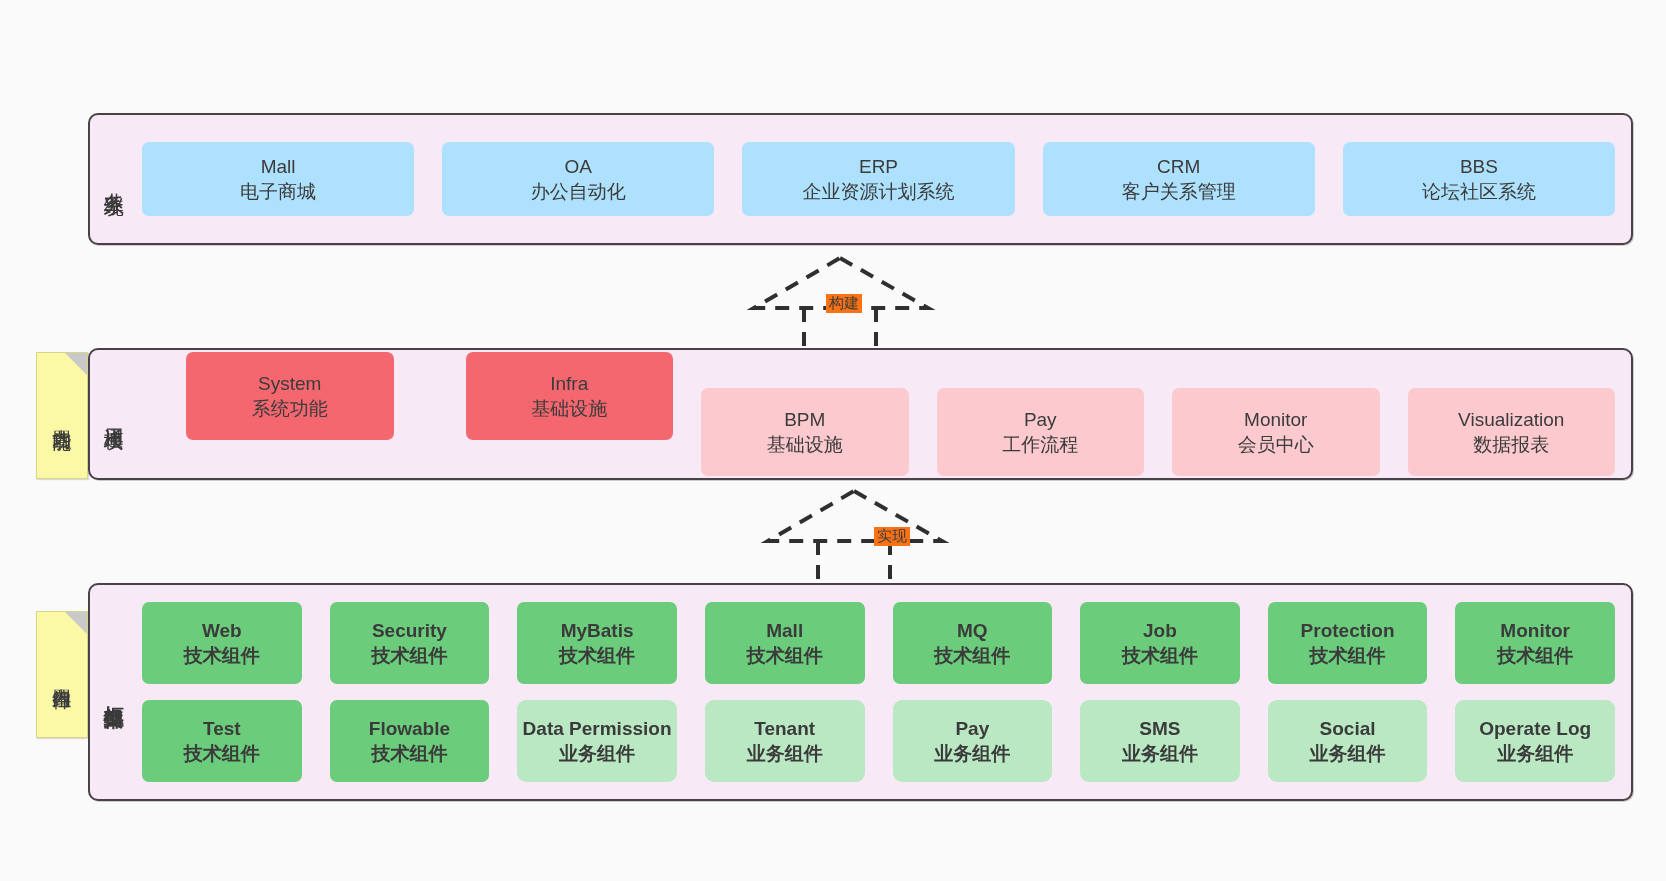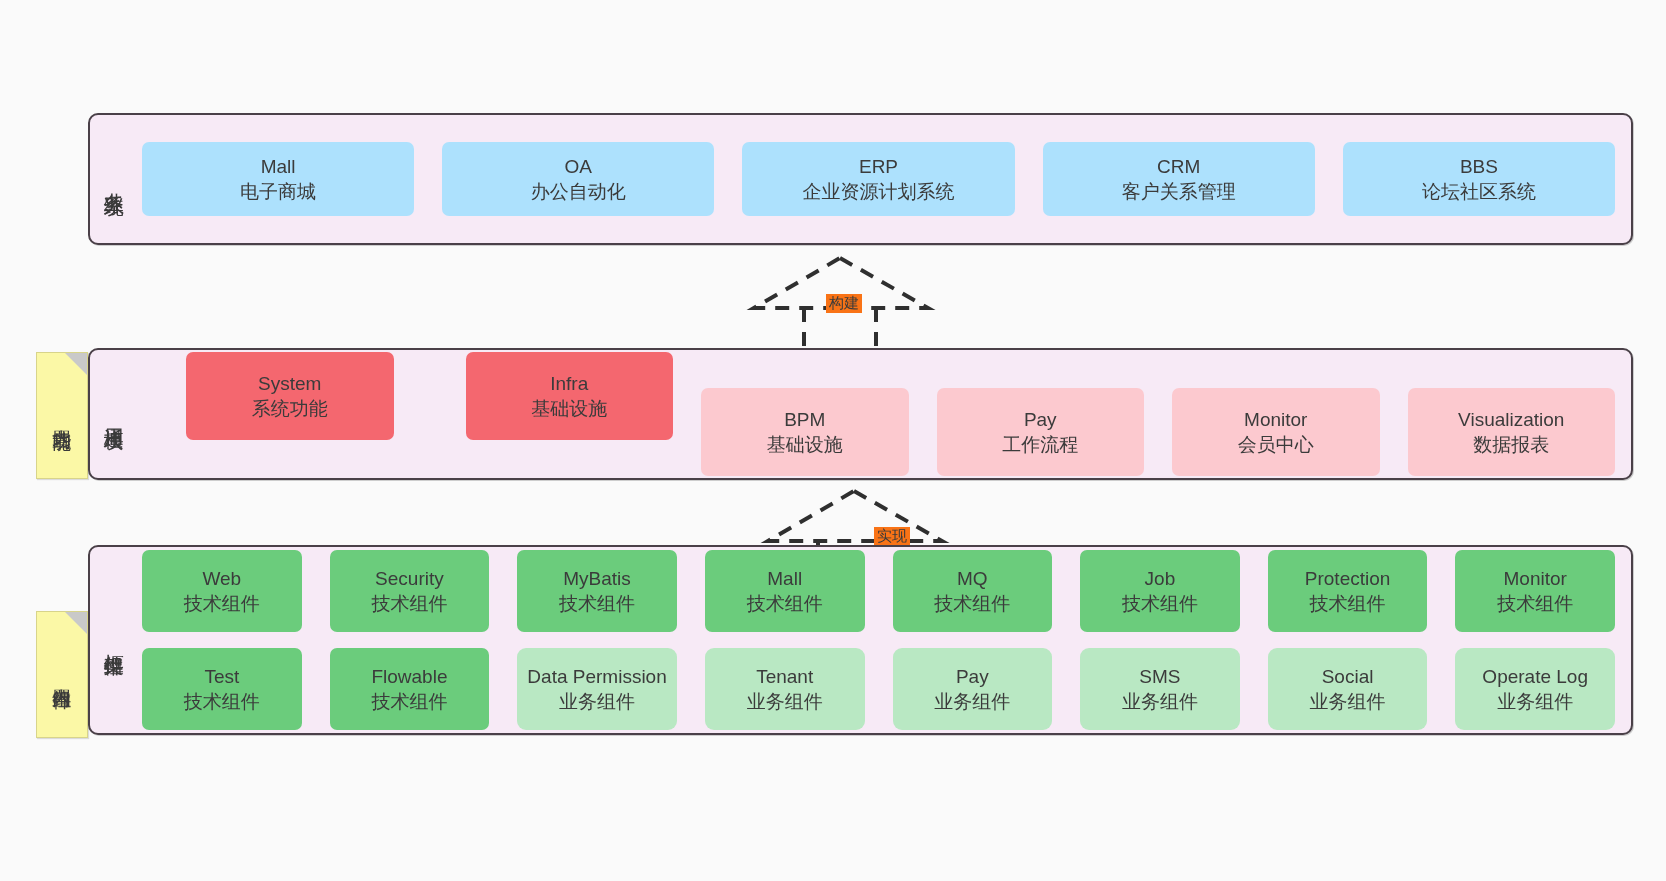--- a/index.html
+++ b/index.html
@@ -78,21 +78,21 @@
 
   
   #layer-business { left: 88px;  top: 113px; width: 1545px; height: 132px; }
   #layer-business .card { height: 74px; background: #ade1fd; }
 
   #layer-common   { left: 88px;  top: 348px; width: 1545px; height: 132px; }
   #layer-common .card { height: 88px; }
   .c-red   { background: #f4676f; margin-left: 44px; }
   .c-pink  { background: #fcc9cf; margin-top: 36px; }
 
-  #layer-framework { left: 88px; top: 545px; width: 1545px; height: 190px; }
+  #layer-framework { left: 88px; top: 583px; width: 1545px; height: 218px; font-weight: bold; }
   #layer-framework .layer-body { gap: 16px; padding: 16px 16px 16px 4px; }
   #layer-framework .card { height: 82px; }
   .c-green  { background: #6bcc7c; }
   .c-lgreen { background: #b9e8c3; border-radius: 9px; }
 
   
   .note {
     position: absolute;
     width: 52px;
     background: #fbf8a6;

